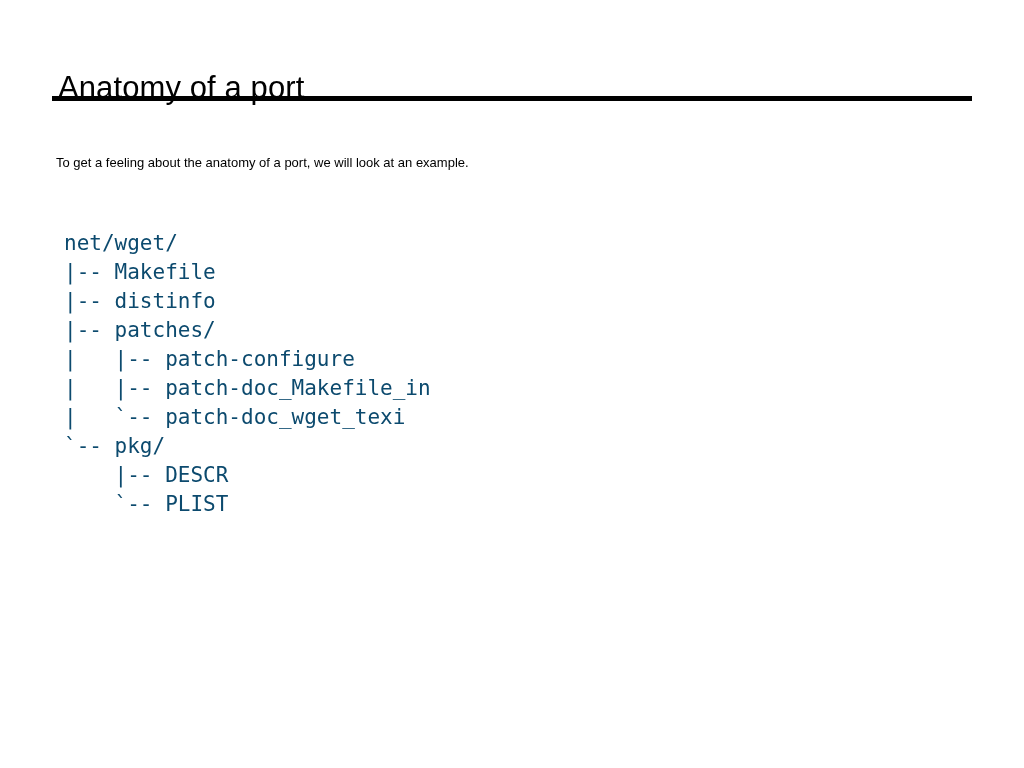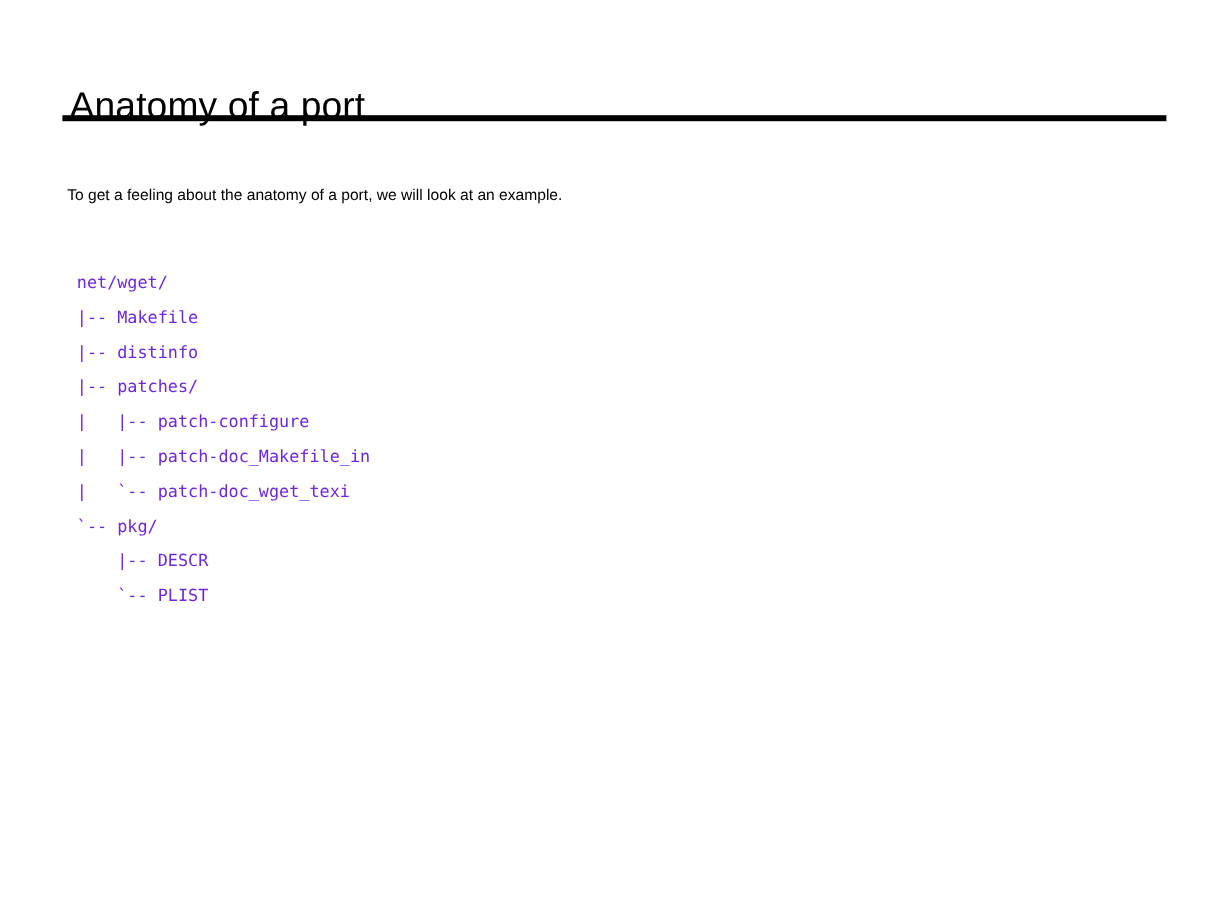--- a/index.html
+++ b/index.html
@@ -48,23 +48,23 @@
     font-size: 13px;
     line-height: 1.3;
     color: #000000;
     white-space: pre;
   }
   .code-block {
     position: absolute;
     left: 64px;
     top: 208px;
     font-family: "DejaVu Sans Mono", monospace;
-    font-size: 14px;
+    font-size: 21px;
     line-height: 29px;
-    color: #6d28d9;
+    color: #0c4a6e;
     white-space: pre;
   }
   .code-line {
     white-space: pre;
     font-family: "DejaVu Sans Mono", monospace;
   }
 </style>
 </head>
 <body>
 

